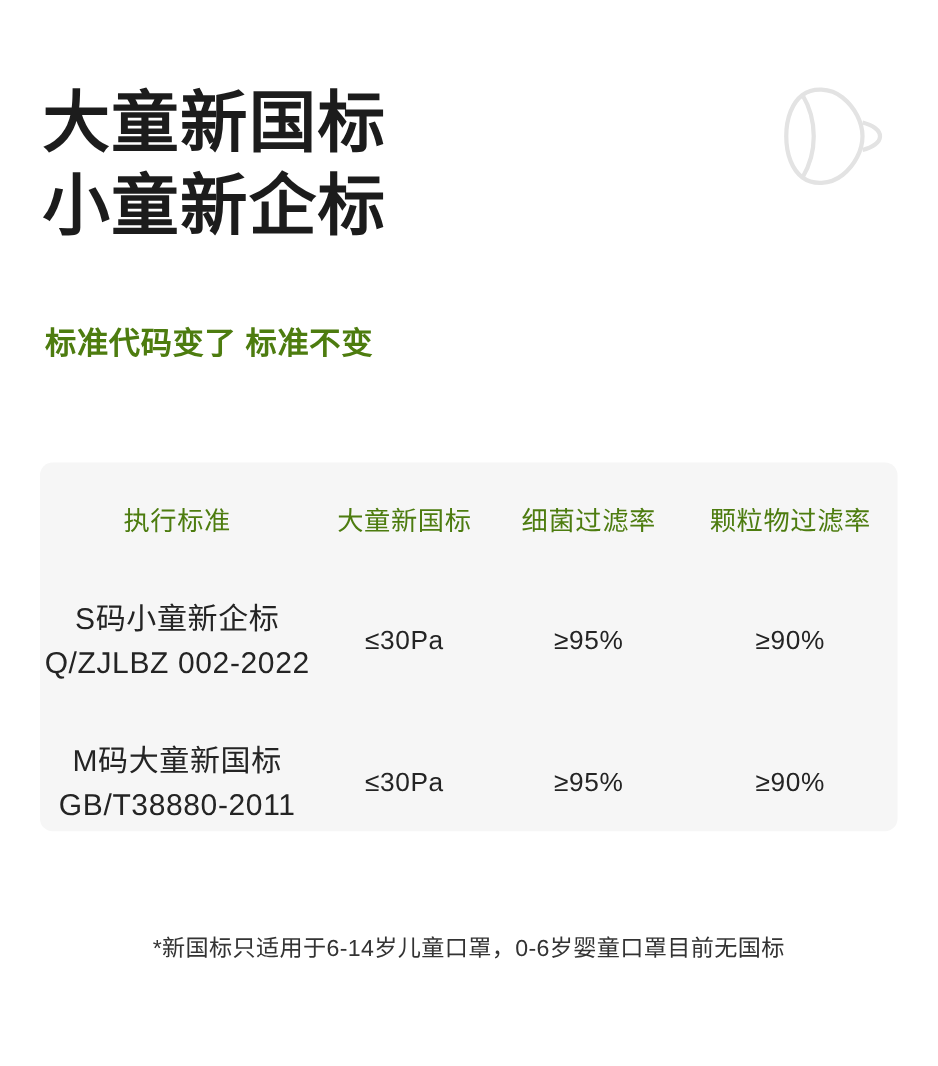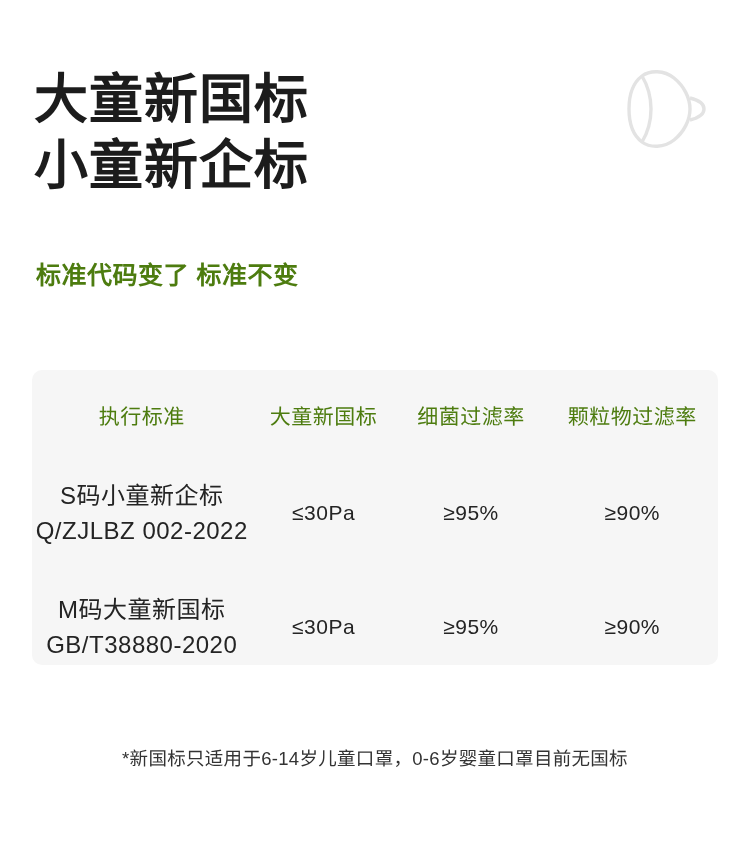--- a/index.html
+++ b/index.html
@@ -164,21 +164,21 @@
             <span class="std-l1">S码小童新企标</span>
             <span class="std-l2">Q/ZJLBZ 002-2022</span>
           </td>
           <td>≤30Pa</td>
           <td>≥95%</td>
           <td>≥90%</td>
         </tr>
         <tr>
           <td class="std">
             <span class="std-l1">M码大童新国标</span>
-            <span class="std-l2">GB/T38880-2020</span>
+            <span class="std-l2">GB/T38880-2011</span>
           </td>
           <td>≤30Pa</td>
           <td>≥95%</td>
           <td>≥90%</td>
         </tr>
       </tbody>
     </table>
   </div>
 
   <div class="footnote">

